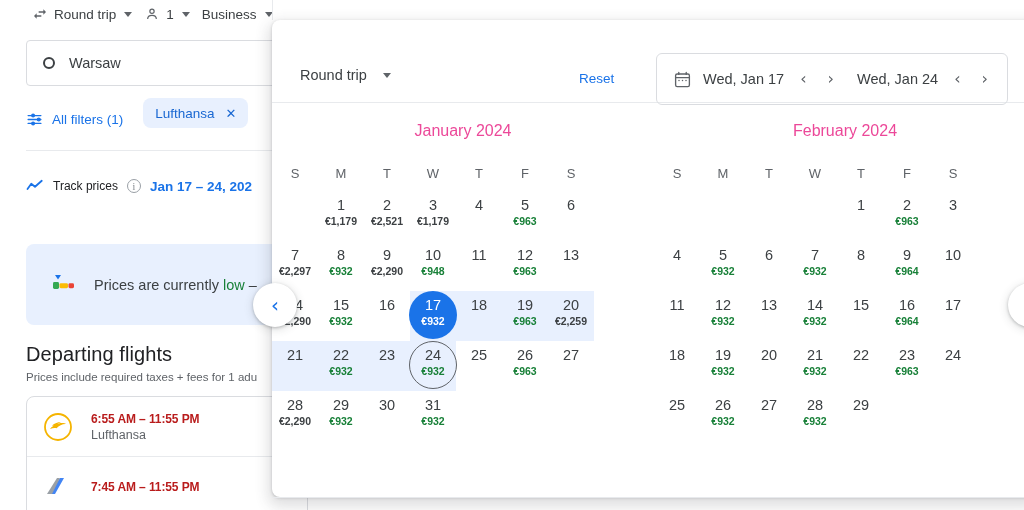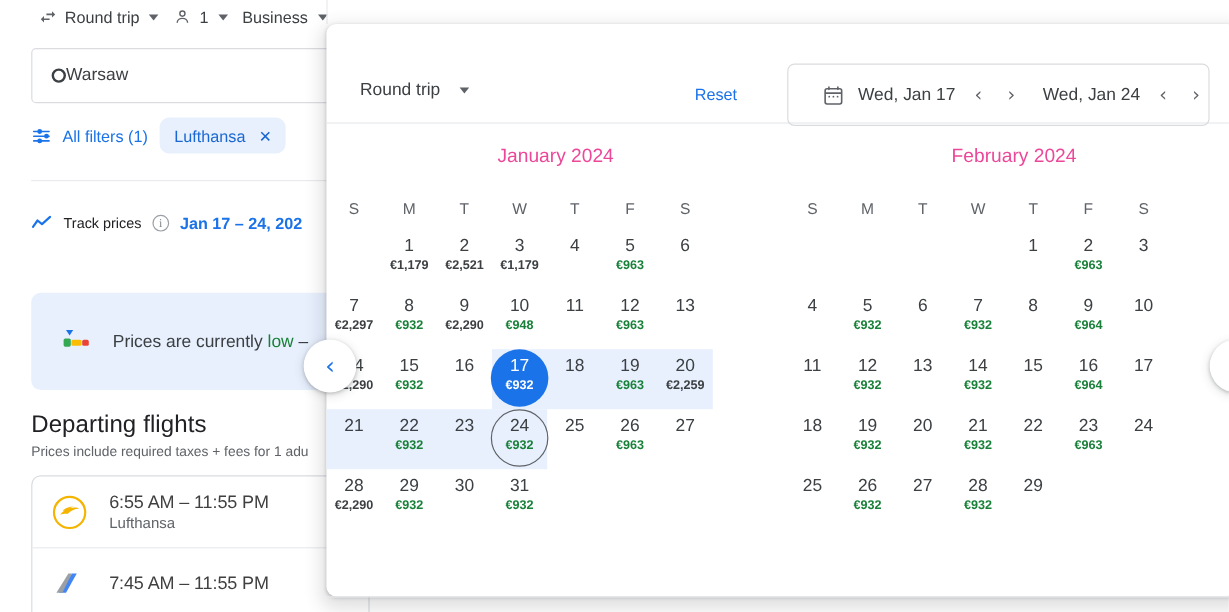--- a/index.html
+++ b/index.html
@@ -17,26 +17,26 @@
 
   .toolbar { position:absolute; left:14px; top:0; height:28px; display:flex; align-items:center; gap:0; }
   .tb-group { display:flex; align-items:center; height:28px; padding:0 6px; gap:6px; cursor:pointer; }
   .tb-label { font-size:13.5px; color:#3c4043; white-space:nowrap; }
   .caret { width:0;height:0;border-left:4px solid transparent;border-right:4px solid transparent;border-top:5px solid #5f6368; margin-left:2px; }
   .ico { display:inline-flex; align-items:center; justify-content:center; }
 
   .origin-field {
     position:absolute; left:14px; top:40px; width:282px; height:46px;
     border:1px solid #dadce0; border-radius:4px; background:#fff;
-    display:flex; align-items:center; padding:0 16px; 
+    display:flex; align-items:center; padding:0 16px; gap:14px;
   }
   .origin-dot { width:12px;height:12px;border-radius:50%;border:2.4px solid #3c4043; }
   .origin-text { font-size:14.5px; color:#3c4043; }
 
-  .filters-row { position:absolute; left:14px; top:98px; height:30px; display:flex; align-items:center; gap:10px; }
+  .filters-row { position:absolute; left:14px; top:98px; height:30px; display:flex; align-items:flex-end; gap:20px; }
   .all-filters { display:flex; align-items:center; gap:9px; cursor:pointer; }
   .all-filters-label { font-size:13.5px; color:#1a73e8; font-weight:500; }
   .chip {
     display:flex; align-items:center; gap:11px;
     background:#e8f0fe; color:#1967d2; border-radius:8px;
     height:30px; padding:0 12px; font-size:13.5px; font-weight:500; cursor:pointer;
   }
   .chip-x { font-size:13px; line-height:1; }
 
   .hr1 { position:absolute; left:14px; top:150px; width:282px; height:1px; background:#e8eaed; }
@@ -51,37 +51,37 @@
     background:#e8f0fe; border-radius:8px; display:flex; align-items:center; padding:0 24px; gap:18px;
   }
   .pb-text { font-size:14.5px; color:#3c4043; white-space:nowrap; }
   .pb-low { color:#188038; }
 
   .dep-title { position:absolute; left:14px; top:343px; font-size:20px; color:#202124; font-weight:400; letter-spacing:.1px;}
   .dep-sub { position:absolute; left:14px; top:371px; font-size:11.5px; color:#5f6368; white-space:nowrap; }
 
   .results { position:absolute; left:14px; top:396px; width:282px; border:1px solid #dadce0; border-top-left-radius:8px; border-top-right-radius:8px; overflow:hidden; background:#fff; }
   .result-row { height:60px; display:flex; align-items:center; padding:0 16px; gap:18px; border-bottom:1px solid #e8eaed; cursor:pointer; }
-  .r-times { font-size:15px; color:#404040; font-weight:400; white-space:nowrap; letter-spacing:-.1px;}
+  .r-times { font-size:12px; color:#b91c1c; font-weight:700; white-space:nowrap; letter-spacing:-.1px;}
   .r-airline { font-size:12.5px; color:#5f6368; margin-top:2px; }
 
   
   .popup {
     position:absolute; left:260px; top:20px; width:764px; height:477px;
     background:#fff; border-radius:8px;
     box-shadow: 0 1px 3px rgba(60,64,67,.25), 0 6px 14px 4px rgba(60,64,67,.16);
     overflow:hidden;
   }
   .popup-header { position:relative; height:83px; border-bottom:1px solid #e8eaed; }
   .trip-select { position:absolute; left:28px; top:47px; display:flex; align-items:center; gap:14px; cursor:pointer; }
   .trip-label { font-size:14.5px; color:#3c4043; }
   .reset-btn { position:absolute; left:307px; top:51px; font-size:13.5px; color:#1a73e8; font-weight:500; cursor:pointer; }
   .date-box {
     position:absolute; left:384px; top:33px; width:352px; height:52px;
-    border:1px solid #dadce0; border-radius:6px; display:flex; align-items:flex-start; padding:0 28px;
+    border:1px solid #dadce0; border-radius:6px; display:flex; align-items:flex-start; padding:0 16px;
   }
   .date-half { display:flex; align-items:center; gap:11px; height:100%; }
   .date-text { font-size:14.5px; color:#3c4043; white-space:nowrap; }
   .navarrow { color:#5f6368; font-size:16px; line-height:1; cursor:pointer; padding:2px 5px; font-family:"DejaVu Sans", sans-serif; }
   .vdiv { width:1px; height:30px; background:#dadce0; margin:0 9px; }
 
   .months { display:flex; padding:0; }
   .month { width:382px; padding-top:19px; }
   .month-title { text-align:center; font-size:16px; color:#ec4899; font-weight:400; height:30px; }
   .dow-row { display:flex; margin-top:14px; }

